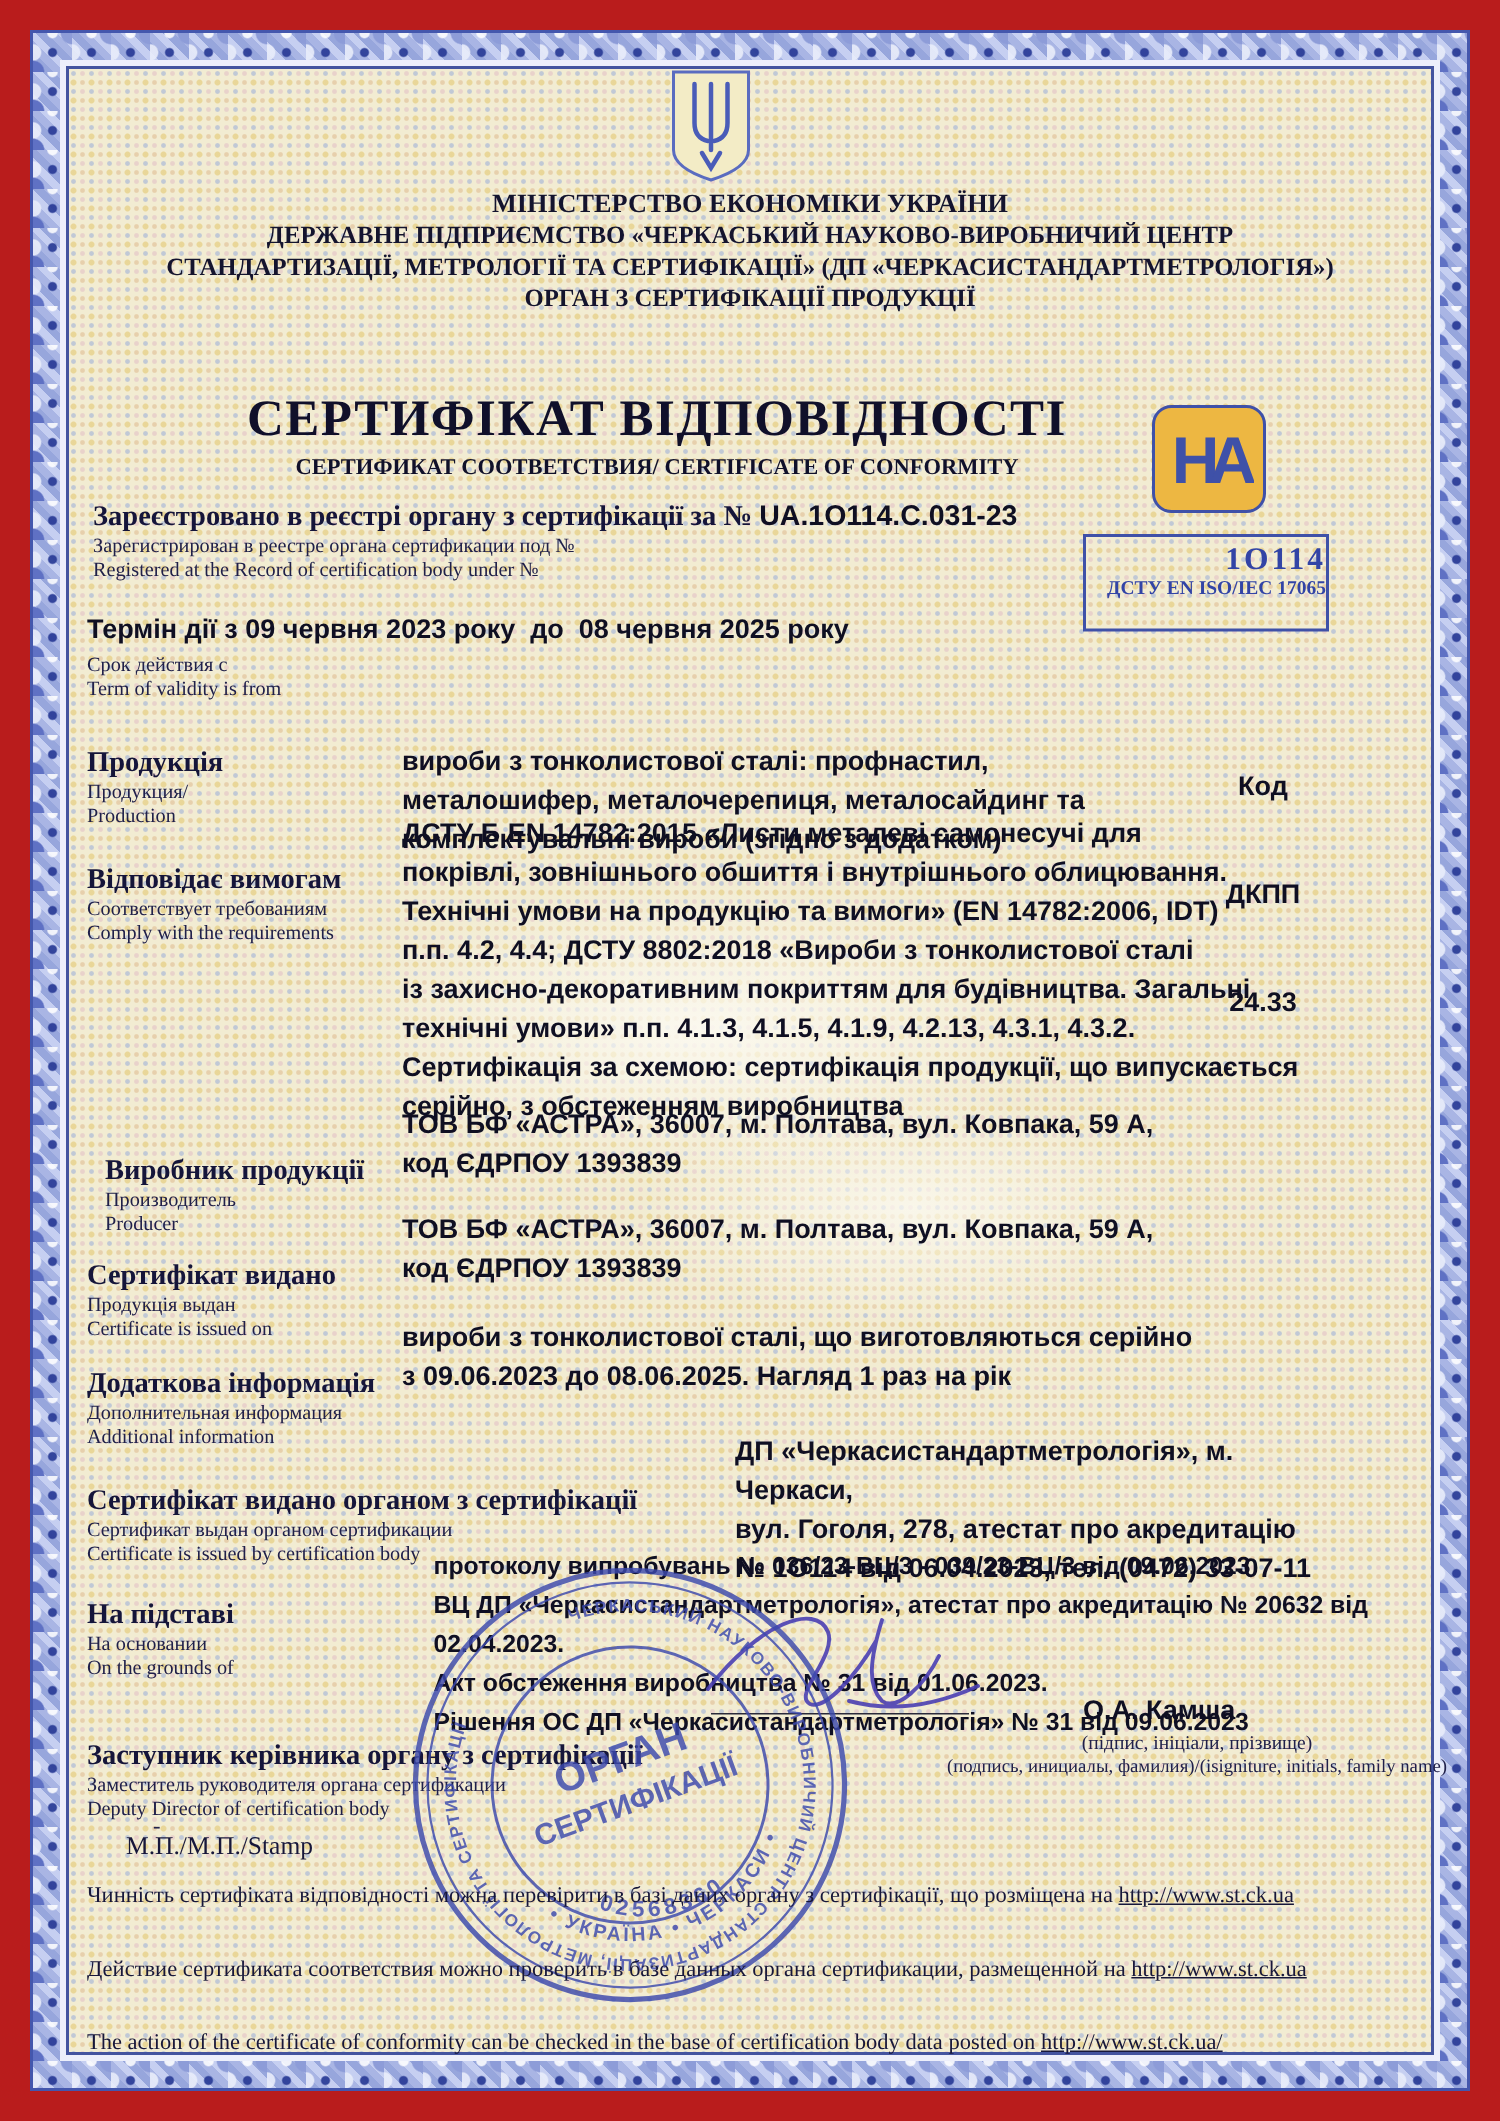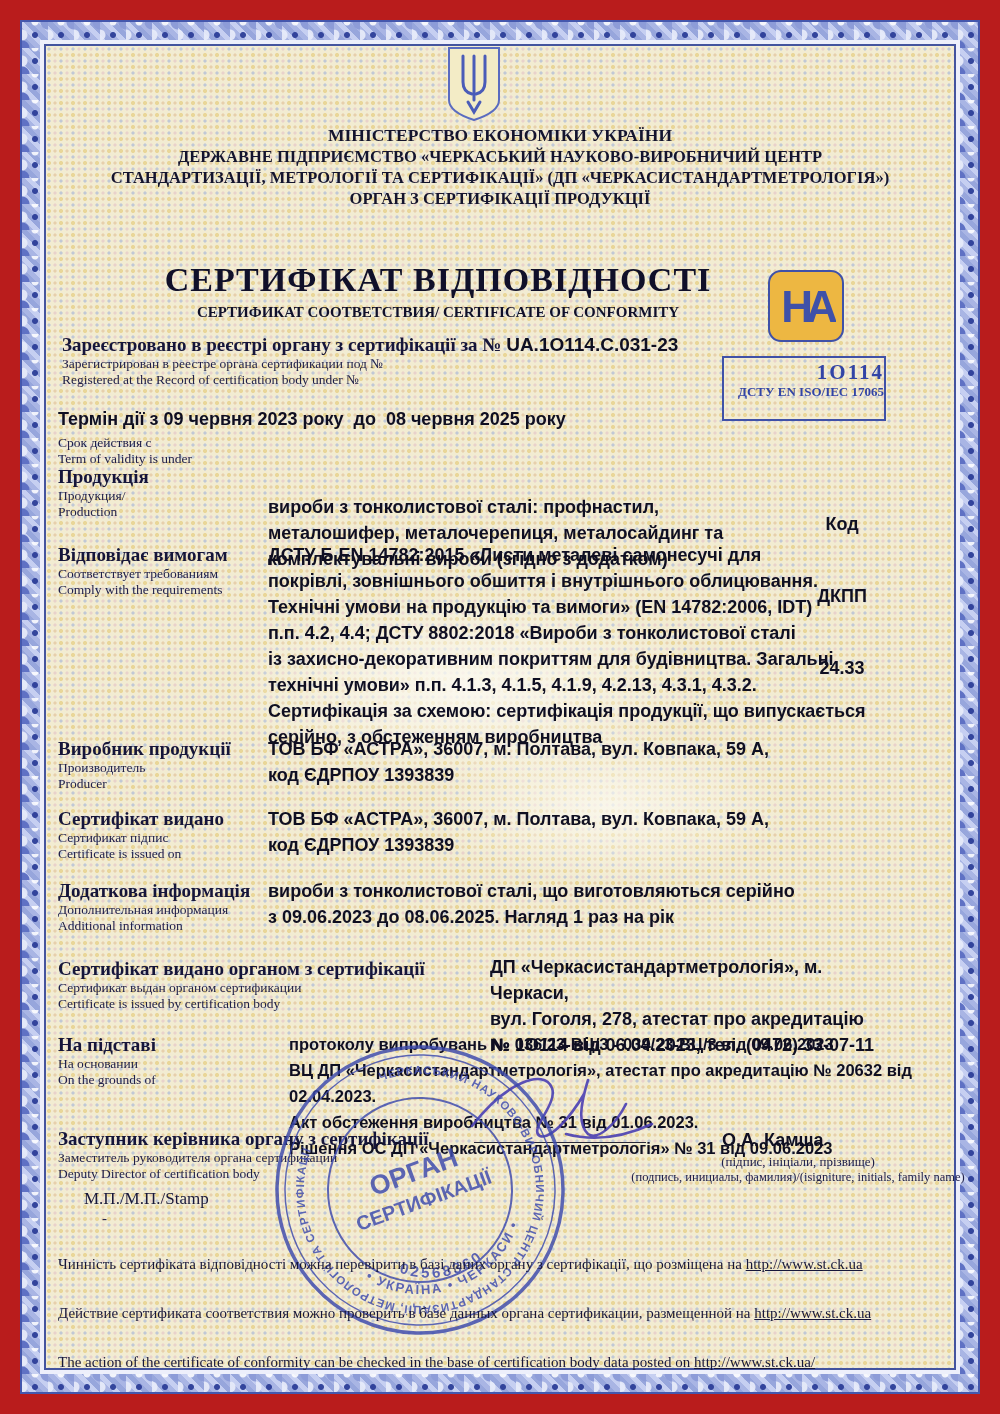--- a/index.html
+++ b/index.html
@@ -27,21 +27,21 @@
       radial-gradient(circle at 3px 9px, rgba(231,209,138,.8) 1.6px, rgba(231,209,138,0) 2.4px),
       radial-gradient(circle at 9px 3px, rgba(219,170,192,.4) 1.2px, rgba(219,170,192,0) 2px);
     background-size:auto,auto,12px 12px,12px 12px,12px 12px,12px 12px;}
   .abs{position:absolute;}
   .ministry{width:100%;text-align:center;color:#14142e;font-weight:bold;}
   .ministry .l1{font-size:17.5px;line-height:22px;}
   .ministry .ln{font-size:16.5px;line-height:21px;}
   .cert-title{width:100%;text-align:center;color:#10102a;}
   .cert-title .main{font-size:34px;font-weight:bold;letter-spacing:1px;line-height:36px;}
   .cert-title .sub{font-size:15px;font-weight:bold;margin-top:6px;}
-  .lbl-ua{font-size:19px;font-weight:bold;color:#15153a;line-height:22px;}
+  .lbl-ua{font-size:19px;font-weight:bold;color:#15153a;line-height:22px;margin-top:32px;}
   .lbl-sub{font-size:13.5px;color:#20204a;line-height:16px;}
   .val{font-family:"Liberation Sans",sans-serif;font-weight:bold;font-size:18px;
        color:#0f0f22;line-height:26px;white-space:pre-wrap;}
   .val.sm{font-size:16.5px;line-height:26px;}
   .serif-bold{font-size:19px;font-weight:bold;color:#15153a;}
   .sans-bold{font-family:"Liberation Sans",sans-serif;font-weight:bold;font-size:19px;color:#0f0f22;}
   .mark{width:72px;height:68px;background:#edb742;border-radius:13px;border:2px solid #3f51a8;
         display:flex;align-items:center;justify-content:center;}
   .accr-box{width:160px;border:2px solid #3f51a8;text-align:right;color:#3244a6;padding:3px 0 20px;}
   .accr-box .code{font-size:21px;font-weight:bold;letter-spacing:2px;line-height:23px;}
@@ -97,21 +97,21 @@
       <div>
         <span class="serif-bold">Зареєстровано в реєстрі органу з сертифікації за № </span><span class="sans-bold">UA.1О114.С.031-23</span>
       </div>
       <div class="lbl-sub">Зарегистрирован в реестре органа сертификации под №</div>
       <div class="lbl-sub">Registered at the Record of certification body under №</div>
     </div>
 
     <div class="abs" style="left:12px;top:360px;width:700px;">
       <div class="val">Термін дії з 09 червня 2023 року  до  08 червня 2025 року</div>
       <div class="lbl-sub" style="margin-top:3px;">Срок действия с</div>
-      <div class="lbl-sub">Term of validity is under</div>
+      <div class="lbl-sub">Term of validity is from</div>
     </div>
 
     <div class="abs" style="left:12px;top:420px;width:200px;">
       <div class="lbl-ua">Продукція</div>
       <div class="lbl-sub">Продукция/</div>
       <div class="lbl-sub">Production</div>
     </div>
     <div class="abs val" style="left:222px;top:418px;width:520px;margin-top:30px;">вироби з тонколистової сталі: профнастил,
 металошифер, металочерепиця, металосайдинг та
 комплектувальні вироби (згідно з додатком)</div>
@@ -128,31 +128,31 @@
     </div>
     <div class="abs val" style="left:222px;top:496px;width:600px;">ДСТУ Б EN 14782:2015 «Листи металеві самонесучі для
 покрівлі, зовнішнього обшиття і внутрішнього облицювання.
 Технічні умови на продукцію та вимоги» (EN 14782:2006, IDT)
 п.п. 4.2, 4.4; ДСТУ 8802:2018 «Вироби з тонколистової сталі
 із захисно-декоративним покриттям для будівництва. Загальні
 технічні умови» п.п. 4.1.3, 4.1.5, 4.1.9, 4.2.13, 4.3.1, 4.3.2.
 Сертифікація за схемою: сертифікація продукції, що випускається
 серійно, з обстеженням виробництва</div>
 
-    <div class="abs" style="left:12px;top:692px;width:210px;">
+    <div class="abs" style="left:24px;top:692px;width:210px;">
       <div class="lbl-ua">Виробник продукції</div>
       <div class="lbl-sub">Производитель</div>
       <div class="lbl-sub">Producer</div>
     </div>
     <div class="abs val" style="left:222px;top:690px;width:600px;">ТОВ БФ «АСТРА», 36007, м. Полтава, вул. Ковпака, 59 А,
 код ЄДРПОУ 1393839</div>
 
     <div class="abs" style="left:12px;top:762px;width:210px;">
       <div class="lbl-ua">Сертифікат видано</div>
-      <div class="lbl-sub">Сертификат підпис</div>
+      <div class="lbl-sub">Продукція выдан</div>
       <div class="lbl-sub">Certificate is issued on</div>
     </div>
     <div class="abs val" style="left:222px;top:760px;width:600px;">ТОВ БФ «АСТРА», 36007, м. Полтава, вул. Ковпака, 59 А,
 код ЄДРПОУ 1393839</div>
 
     <div class="abs" style="left:12px;top:834px;width:210px;">
       <div class="lbl-ua">Додаткова інформація</div>
       <div class="lbl-sub">Дополнительная информация</div>
       <div class="lbl-sub">Additional information</div>
     </div>

